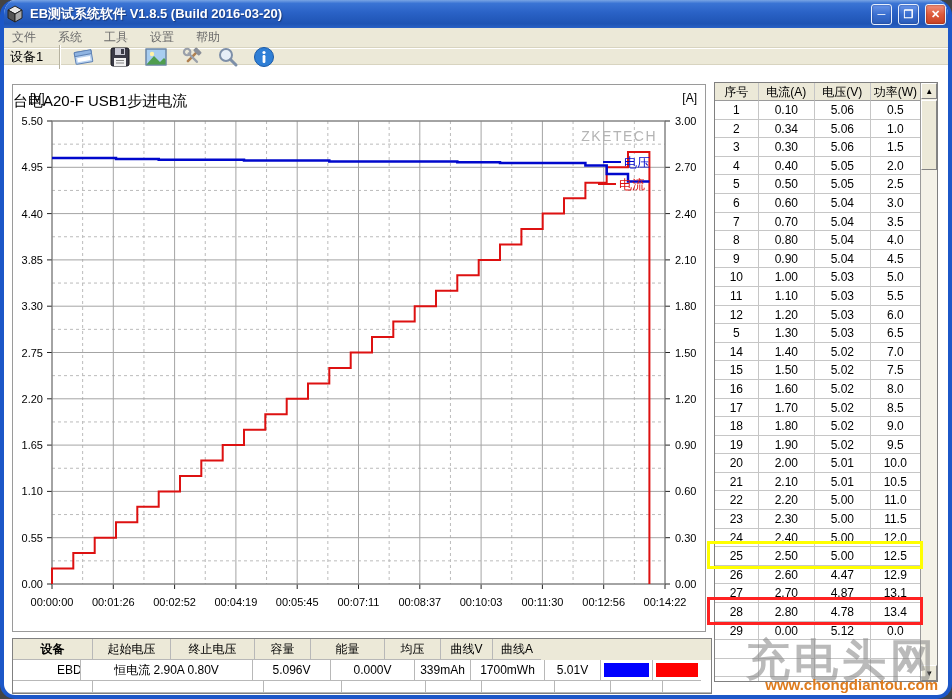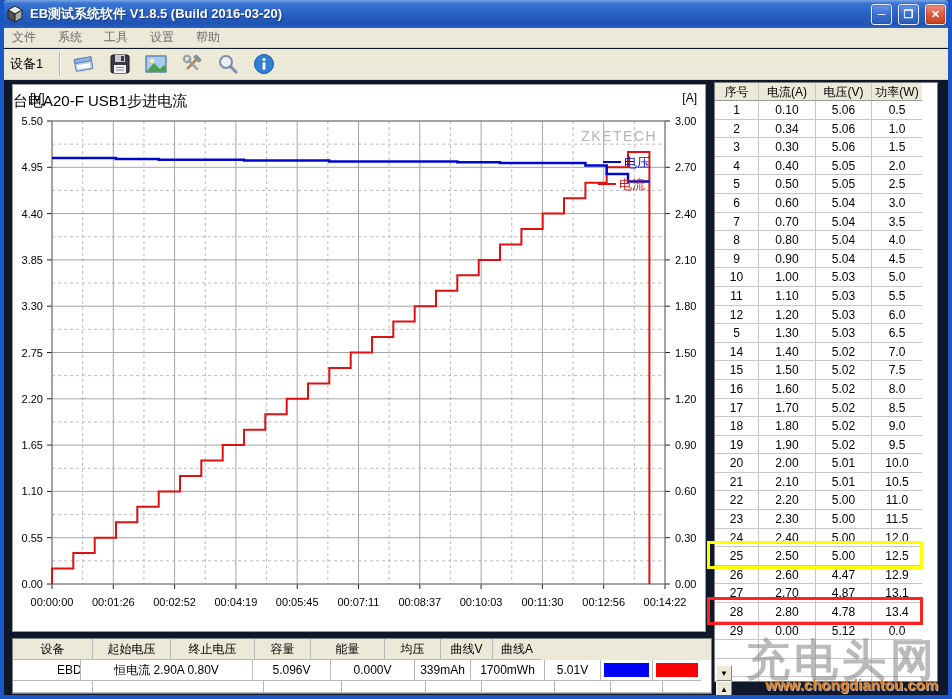--- a/index.html
+++ b/index.html
@@ -1,50 +1,51 @@
 <!DOCTYPE html>
 <html><head>
 <meta charset="utf-8">
 <style>
   * { margin:0; padding:0; box-sizing:border-box; }
   html,body { background:#444; }
   body { font-family:"Liberation Sans", sans-serif; }
   .window{
-    position:relative; width:952px; height:699px; background:#0f172a;
+    position:relative; width:952px; height:699px; background:#ffffff;
     border-left:4px solid #1c57c8; border-right:4px solid #1c57c8; border-bottom:4px solid #1c57c8;
     overflow:hidden;
+    border-radius:15px;
   }
   
   .titlebar{
     position:absolute; left:-4px; top:0; width:952px; height:28px;
     background:linear-gradient(180deg,#79a5e4 0%,#3a74d4 12%,#2a62c6 45%,#1f54b4 85%,#2a62c6 100%);
     border-radius:7px 7px 0 0; display:flex; align-items:center; padding:0 6px; gap:6px;
   }
   .titlebar .apptitle{ color:#fff; font-weight:bold; font-size:13px; text-shadow:1px 1px 1px #1a3a7a; flex:1; white-space:nowrap; overflow:hidden;}
   .winbtn{ width:21px; height:21px; border-radius:3px; border:1px solid #e8f0fc; display:flex; align-items:center; justify-content:center;
     color:#fff; font-size:11px; font-weight:bold; line-height:1;
     background:linear-gradient(180deg,#6a96e8 0%,#3a6fd0 50%,#2a5cb8 100%); box-shadow:inset 0 0 2px #1a3a8a;}
   .winbtn.close{ background:linear-gradient(180deg,#f0927e 0%,#dd5a3c 50%,#c84325 100%); box-shadow:inset 0 0 2px #7a1a0a;}
   
   .menubar{ position:absolute; left:0; top:28px; width:944px; height:20px; background:#ece9d8; display:flex; align-items:center; padding-left:8px; gap:22px; border-bottom:1px solid #d8d4c0;}
   .menubar .mitem{ font-size:12px; color:#6b6b6b; cursor:default; }
-  .toolbar{ position:absolute; left:0; top:49px; width:944px; height:31px; background:#ece9d8; display:flex; align-items:center; padding-left:6px; gap:10px; border-bottom:1px solid #d8d4c0;}
+  .toolbar{ position:absolute; left:0; top:49px; width:944px; height:16px; background:#ece9d8; display:flex; align-items:center; padding-left:6px; gap:10px; border-bottom:1px solid #d8d4c0;}
   .devtab{ font-size:13px; color:#000; padding-right:6px;}
   .tsep{ width:2px; height:24px; border-left:1px solid #b6b2a0; border-right:1px solid #fff; }
   .ticon{ width:26px; height:26px; display:flex; align-items:center; justify-content:center; }
   
   .chart-panel{ position:absolute; left:8px; top:84px; width:694px; height:548px; background:#fff; border:1px solid #9a9a9a; }
   .chart-title{ position:absolute; left:0; top:7px; width:660px; text-align:left; font-size:15px; color:#000; }
   .axis-unit{ position:absolute; top:6px; font-size:12px; color:#000; }
   .axis-unit.left{ left:17px; } .axis-unit.right{ right:8px; }
   #chart-svg text.tick{ font-family:"Liberation Sans",sans-serif; font-size:11px; fill:#000; }
   #chart-svg text.leg{ font-family:"Liberation Sans",sans-serif; font-size:13px; }
   #chart-svg text.zke{ font-family:"Liberation Sans",sans-serif; font-size:14px; fill:#b4b4b4; letter-spacing:1.5px; }
   
-  .step-panel{ position:absolute; left:710px; top:82px; width:224px; height:600px; background:#fff; border:1px solid #808080; display:flex;flex-direction:column; }
+  .step-panel{ position:absolute; left:710px; top:82px; width:224px; height:600px; background:#fff; border:1px solid #808080; display:flex; }
   .step-grid{ width:207px; overflow:hidden; }
   .srow{ display:flex; height:18.6px; }
   .srow.head{ height:18px; background:#ece9d8; }
   .scell{ font-size:12px; color:#000; text-align:center; border-right:1px solid #c6c6c6; border-bottom:1px solid #c6c6c6; line-height:18.6px; white-space:nowrap; overflow:hidden;}
   .srow.head .scell{ line-height:18px; border-bottom:1px solid #9a9a9a; }
   .c0{width:44px;} .c1{width:57px;} .c2{width:56px;} .c3{width:50px; border-right:none;}
   
   .sbar{ width:17px; background:#f4f2e8; border-left:1px solid #9a9a9a; position:relative; }
   .sbtn{ position:absolute; left:0; width:16px; height:16px; background:#ece9d8; border:1px solid #fff; border-right-color:#848484; border-bottom-color:#848484; display:flex; align-items:center; justify-content:center; font-size:8px; color:#000;}
   .sbtn.up{ top:0; } .sbtn.down{ bottom:0; }
@@ -476,21 +477,21 @@
       <div class="sbtn up">▲</div>
       <div class="sthumb"></div>
       <div class="sbtn down">▼</div>
     </div>
   </div>
   <div class="hl" id="hl-yellow" style="top: 541.4px; border-color: rgb(255, 255, 0);"></div>
   <div class="hl" id="hl-red" style="top: 597.2px; border-color: rgb(255, 34, 34);"></div>
 
   <div class="sum-panel" id="sum-panel">
       <div class="sumrow head">
-        <div class="sumcell" style="width: 80px;">设备</div>
+        <div class="sumcell" style="width: 80px; font-weight: bold;">设备</div>
         <div class="sumcell" style="width: 78px;">起始电压</div>
         <div class="sumcell" style="width: 84px;">终止电压</div>
         <div class="sumcell" style="width: 56px;">容量</div>
         <div class="sumcell" style="width: 74px;">能量</div>
         <div class="sumcell" style="width: 56px;">均压</div>
         <div class="sumcell" style="width: 52px;">曲线V</div>
         <div class="sumcell" style="width: 48px;">曲线A</div>
       </div>
       <div class="sumrow vals">
         <div class="sumcell" style="width: 68px; padding-left: 44px;">EBD-USB</div>

